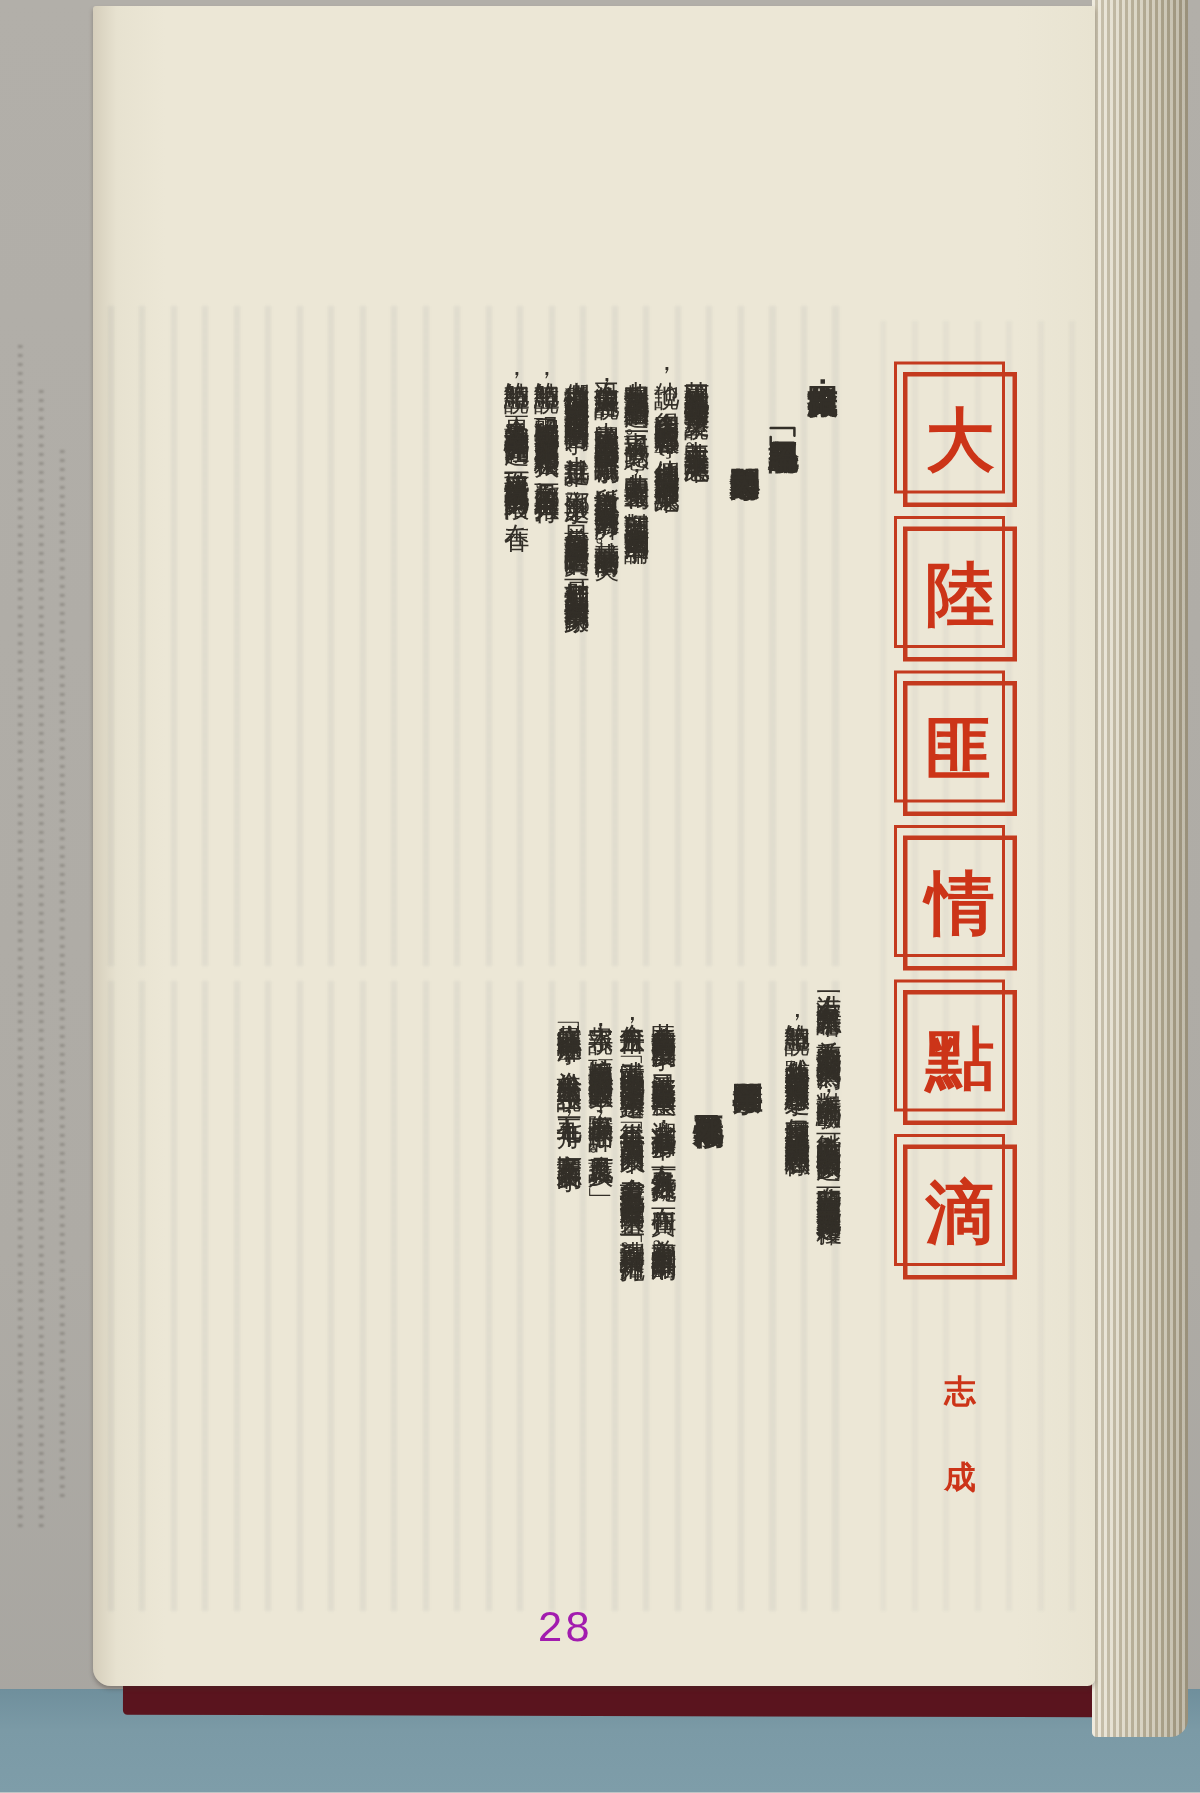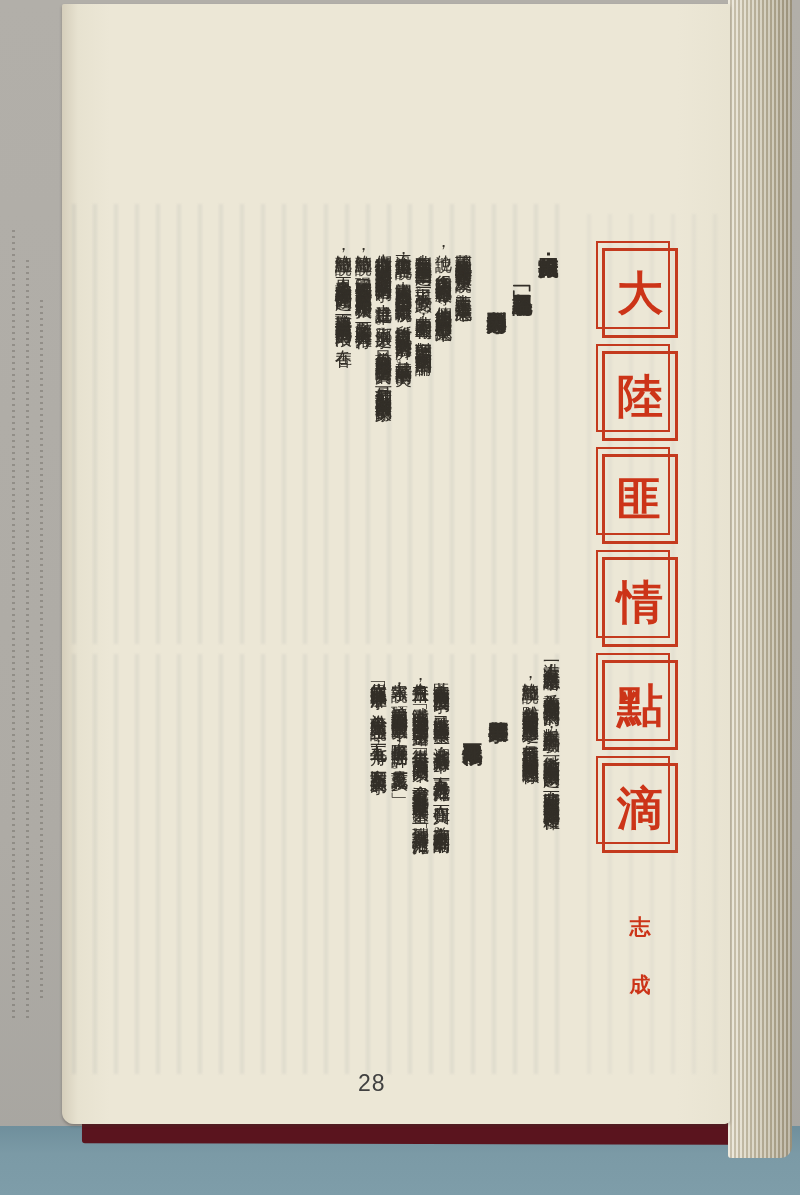--- a/index.html
+++ b/index.html
@@ -55,22 +55,22 @@
   .hl1{padding-top:56px;}
   .hl2{padding-top:74px;}
   .para{font-size:17px;letter-spacing:1px;line-height:20px;text-indent:19px;}
   .blockB .para{line-height:21px;}
   .para.cont{text-indent:0;}
   .subheading{margin:0 8px;font-weight:700;font-size:20px;}
   .subheading div{line-height:26px;}
   .sub1{padding-top:56px;}
   .sub2{padding-top:78px;}
 
-  .page-number{left:358px;top:1070px;font-size:23px;color:#404040;
-    font-family:Liberation Sans, sans-serif;letter-spacing:1px;}
+  .page-number{left:358px;top:1070px;font-size:29px;color:#a21caf;
+    font-family:Liberation Mono, monospace;letter-spacing:1px;}
 </style>
 </head>
 <body>
 
 <div class="abs desk"></div>
 
 <div class="abs prev-page">
   <div class="abs prev-col" style="left:12px;top:230px;height:790px;"></div>
   <div class="abs prev-col" style="left:26px;top:260px;height:760px;"></div>
   <div class="abs prev-col" style="left:40px;top:300px;height:700px;"></div>

